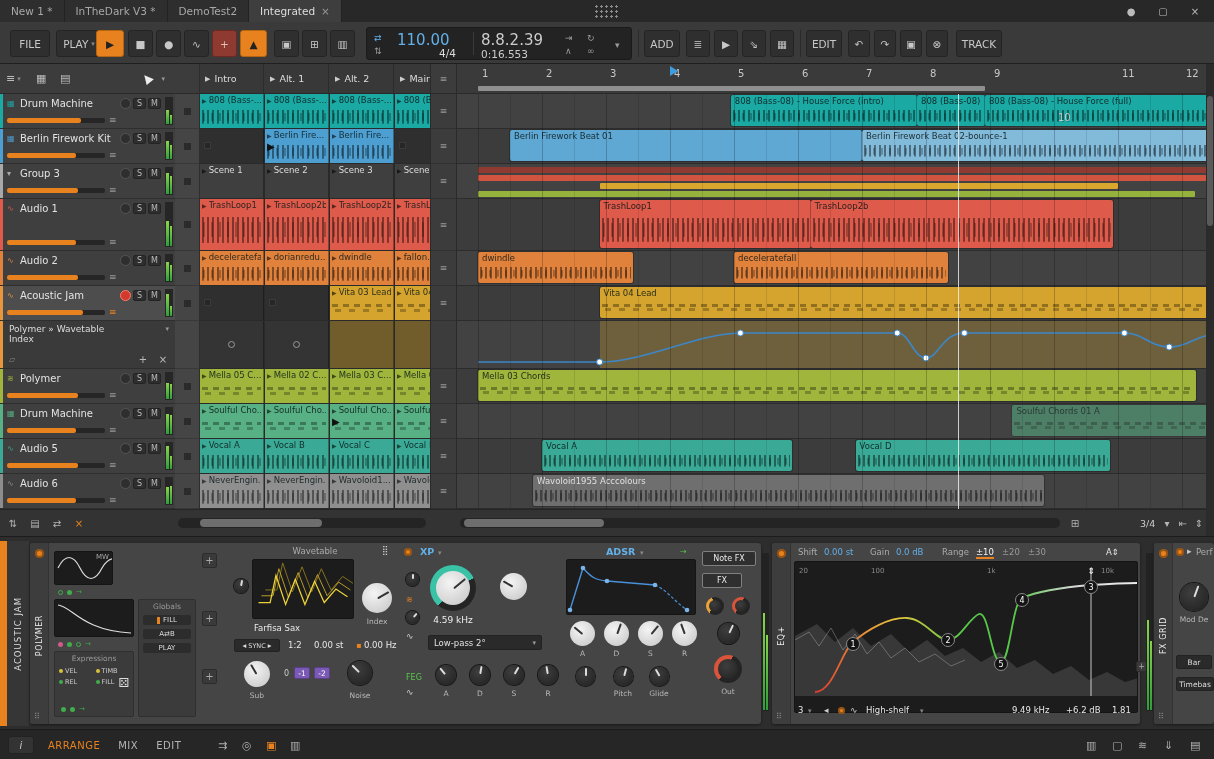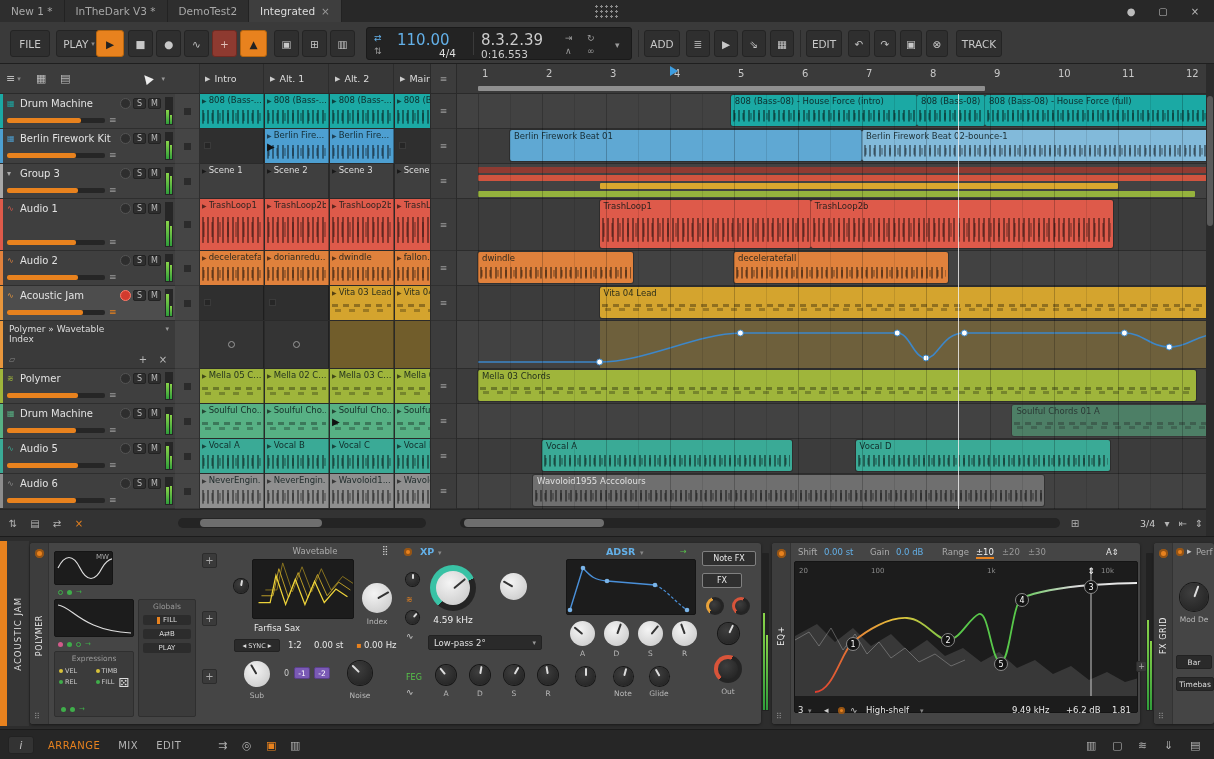--- a/index.html
+++ b/index.html
@@ -237,21 +237,21 @@
       </div>
     <div class="tbtn" style="left:330px;width:25px">
         <span>▥</span>
       </div>
     <div id="transport">
       <span class="tic blue" style="left:7px;top:5px">⇄</span>
       <span class="tic" style="left:7px;top:18px">⇅</span>
       <span class="tempo blue">110.00</span>
       <span class="tsig">4/4</span>
       <div class="tdiv" style="left:106px"></div>
-      <span class="pos">8.3.2.39</span>
+      <span class="pos">8.8.2.39</span>
       <span class="tme">0:16.553</span>
       <span class="tic" style="left:198px;top:5px">⇥</span>
       <span class="tic" style="left:198px;top:18px">∧</span>
       <span class="tic" style="left:220px;top:5px">↻</span>
       <span class="tic" style="left:220px;top:18px">∞</span>
       <span class="tic" style="left:248px;top:12px">▾</span>
     </div>
     <div class="tsep" style="left:638px"></div>
     <div class="tbtn" style="left:644px;width:36px">ADD</div>
     <div class="tbtn" style="left:686px;width:24px">
@@ -948,21 +948,21 @@
       <div id="ruler">
           <span class="beat" style="left: 25px;">1</span>
           <span class="beat" style="left: 89px;">2</span>
           <span class="beat" style="left: 153px;">3</span>
           <span class="beat" style="left: 217px;">4</span>
           <span class="beat" style="left: 281px;">5</span>
           <span class="beat" style="left: 345px;">6</span>
           <span class="beat" style="left: 409px;">7</span>
           <span class="beat" style="left: 473px;">8</span>
           <span class="beat" style="left: 537px;">9</span>
-          <span class="beat" style="left: 601px;">10</span>
+          <span class="beat" style="left: 601px; margin-top: 44px;">10</span>
           <span class="beat" style="left: 665px;">11</span>
           <span class="beat" style="left: 729px;">12</span>
           <div class="cycbar" style="left: 21px; width: 506.88px;"></div>
           <div class="pmarker" style="left: 213px;"></div>
         </div>
       <div id="arr-rows">
           <div class="arow" style="height: 35px;">
             <div class="aclip" style="left: 273.8px; width: 186.24px; background: rgb(27, 169, 164);">
               <div class="alabel">808 (Bass-08) - House Force (intro)</div>
               <div class="apat wav"></div>
@@ -1290,21 +1290,21 @@
       <span class="klab" style="left:642px;top:106px;width:25px">R</span>
       <div class="knob dk" style="left:546px;top:124px;width:19px;height:19px">
           <i style="transform:rotate(0deg)"></i>
         </div>
       <div class="knob dk" style="left:584px;top:124px;width:19px;height:19px">
           <i style="transform:rotate(15deg)"></i>
         </div>
       <div class="knob dk" style="left:620px;top:124px;width:19px;height:19px">
           <i style="transform:rotate(-30deg)"></i>
         </div>
-      <span class="klab" style="left:578px;top:146px;width:30px">Note</span>
+      <span class="klab" style="left:578px;top:146px;width:30px">Pitch</span>
       <span class="klab" style="left:614px;top:146px;width:30px">Glide</span>
 
       <div class="devbtn" style="left:672px;top:8px;width:54px;height:15px">
           <span>Note FX</span>
         </div>
       <div class="devbtn" style="left:672px;top:30px;width:40px;height:15px">
           <span>FX</span>
         </div>
       <div class="ring or" style="left:676px;top:54px;width:18px;height:18px">
           <div class="dk2"></div>

